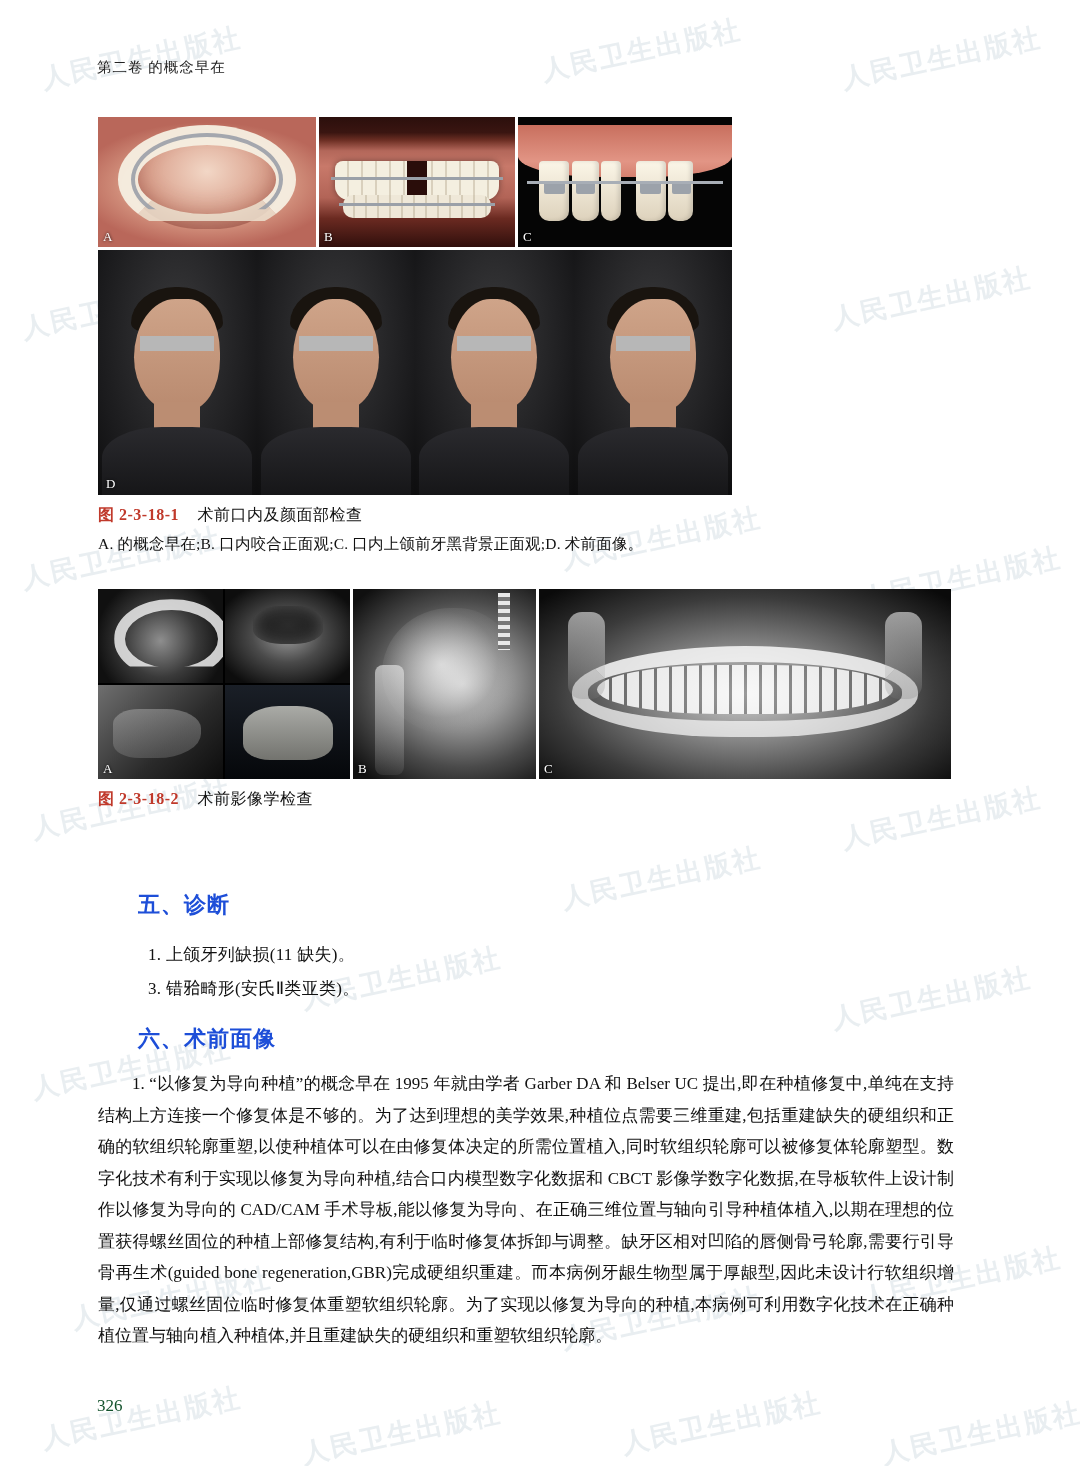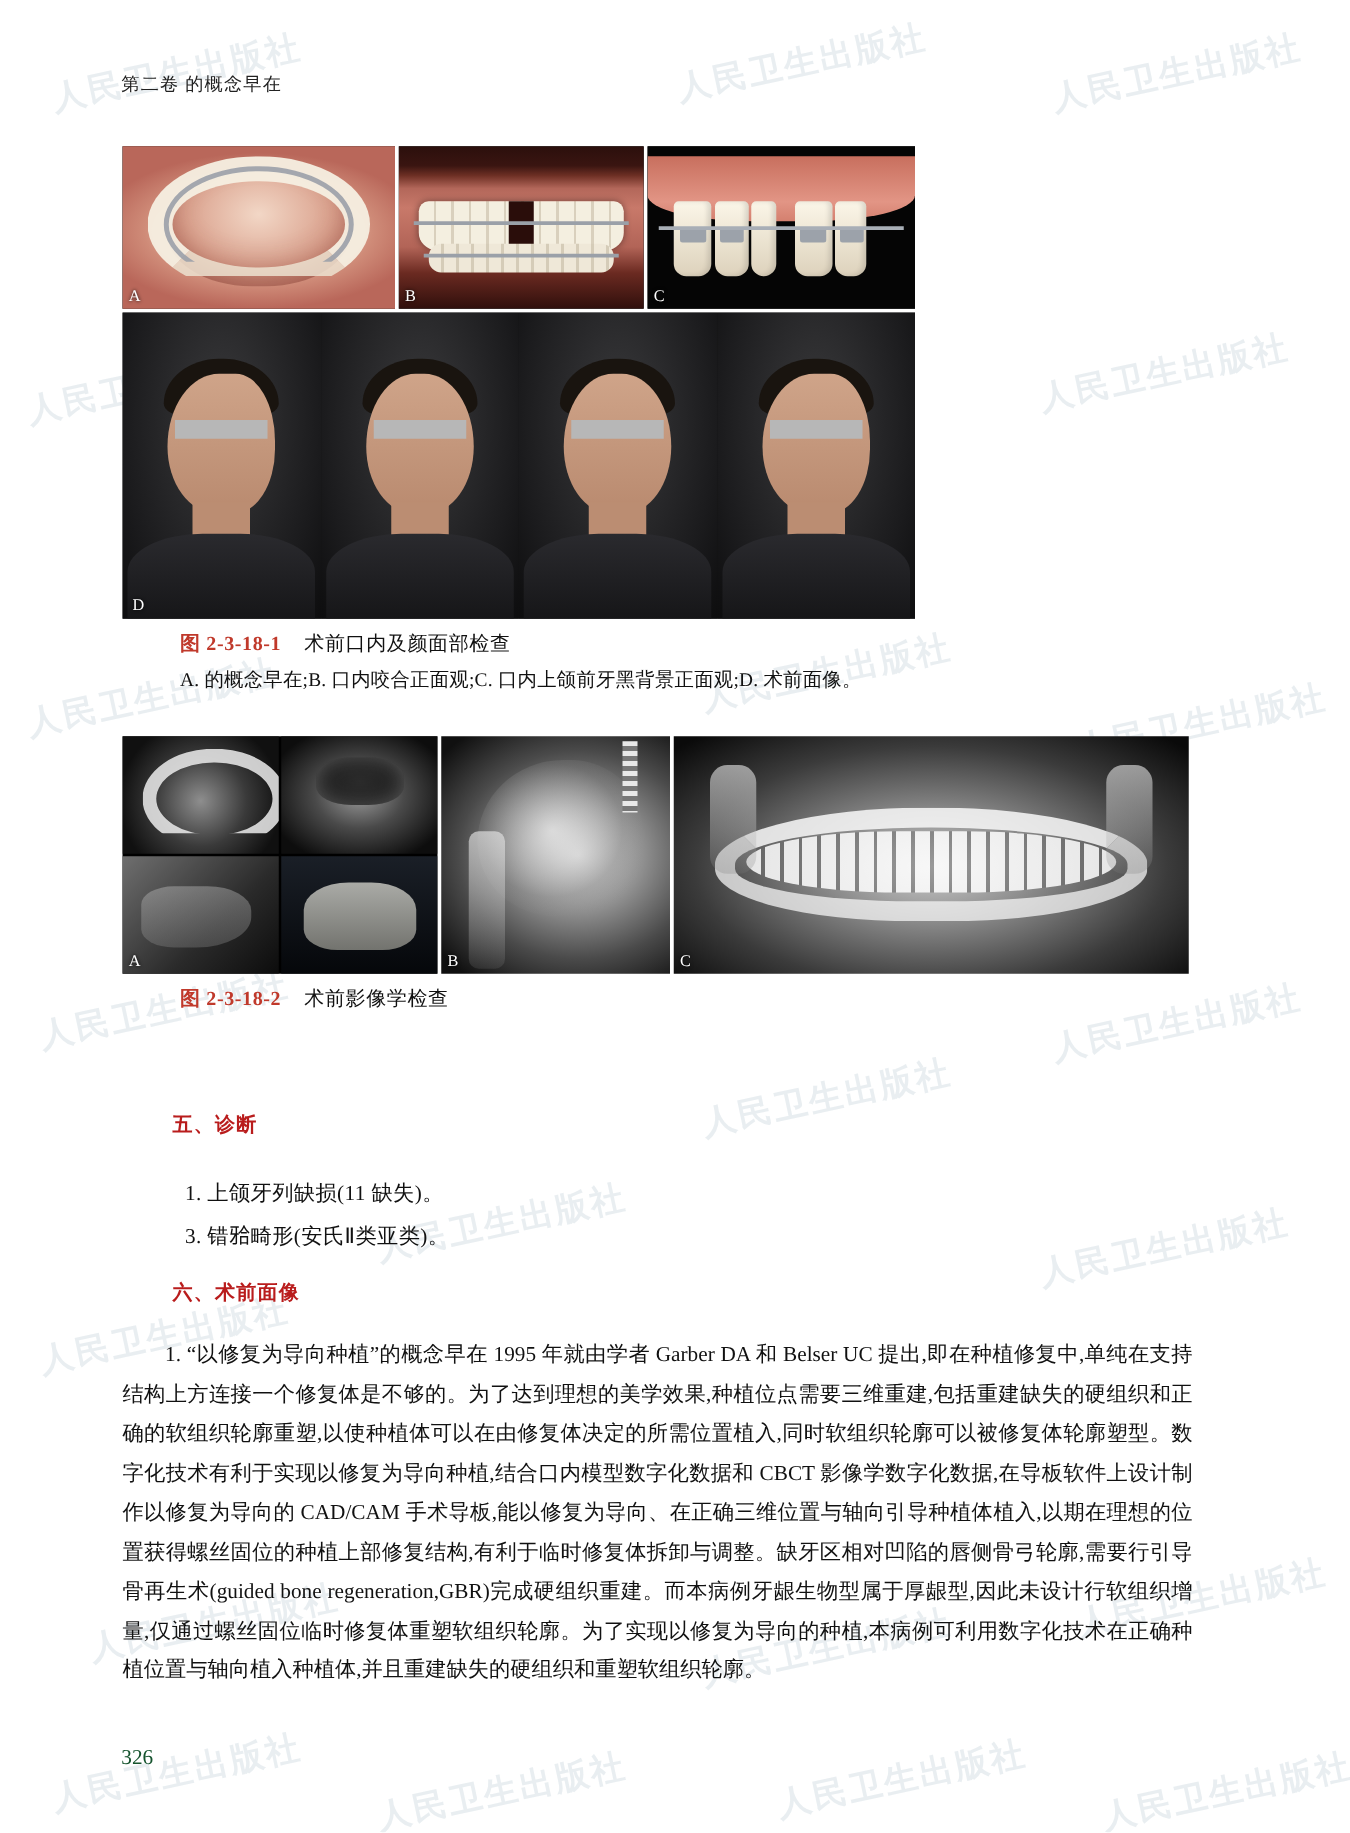--- a/index.html
+++ b/index.html
@@ -204,21 +204,20 @@
     border-radius: 40% 40% 0 0 / 45% 45% 0 0;
   }
   .face.profile .head { border-radius: 50% 38% 40% 48% / 54% 50% 48% 50%; }
 
   
   .caption {
     position: absolute;
     left: 98px;
     z-index: 10;
     font-family: "Liberation Serif", serif;
-    margin-left: 46px;
   }
   .cap-title {
     font-size: 16px;
     color: #111;
     letter-spacing: .5px;
   }
   .cap-title .figid { color: #c0392b; font-weight: 700; }
   .cap-sub {
     font-size: 15.5px;
     color: #111;
@@ -308,23 +307,23 @@
     background: linear-gradient(rgba(235,235,235,.6), rgba(120,120,120,.25));
     border-radius: 14px;
   }
   .xr-c .ramus-l { left:7%; }
   .xr-c .ramus-r { right:7%; }
 
   
   .sect-head {
     position: absolute;
     left: 138px;
-    font-size: 16px;
+    font-size: 22px;
     font-weight: 700;
-    color: #b91c1c;
+    color: #1d4ed8;
     font-family: "Liberation Serif", serif;
     letter-spacing: 1px;
     z-index: 10;
   }
   .list-item {
     position: absolute;
     left: 148px;
     font-size: 17px;
     color: #111;
     letter-spacing: .3px;

